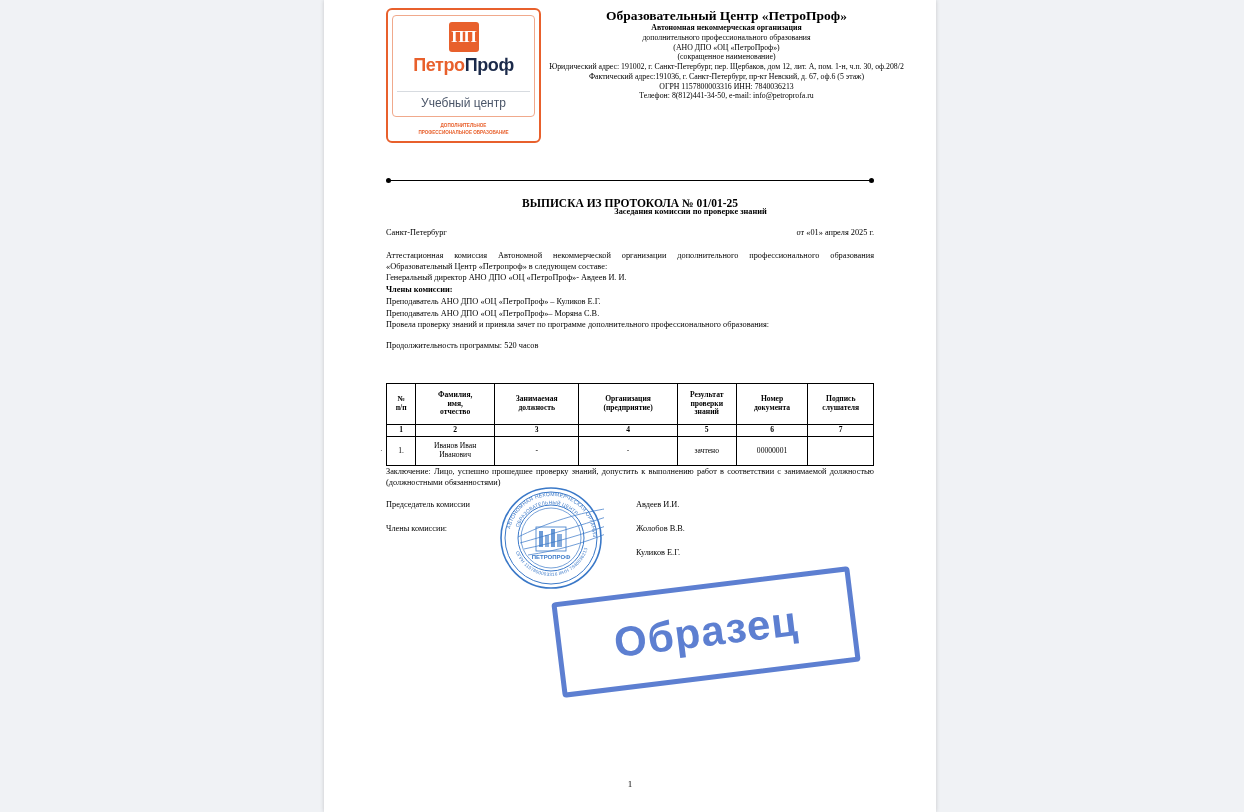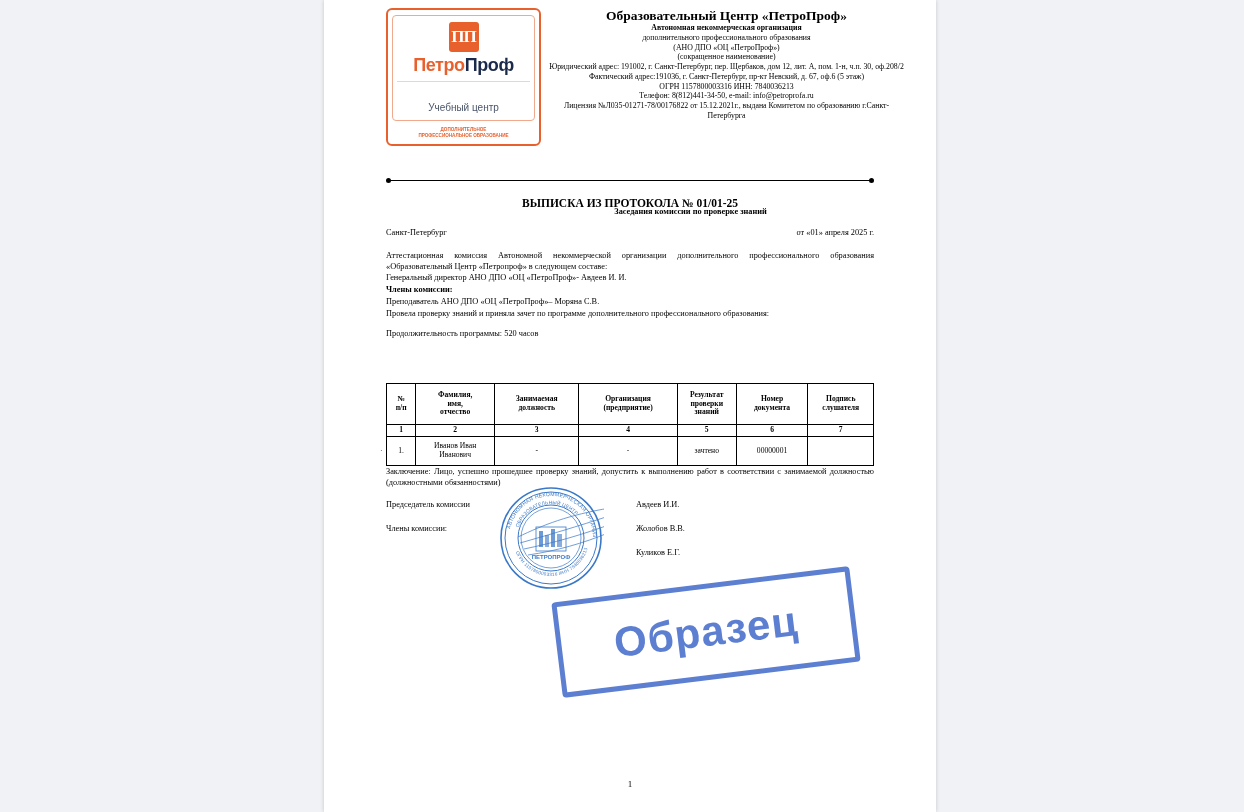--- a/index.html
+++ b/index.html
@@ -69,25 +69,25 @@
   .logo-title {
     font-family: "Liberation Sans", sans-serif;
     font-weight: bold;
     font-size: 18px;
     color: #1b2a4a;
     letter-spacing: -0.4px;
   }
   .logo-title .accent { color: #e8602c; }
   .logo-sub {
     font-family: "Liberation Sans", sans-serif;
-    font-size: 10px;
+    font-size: 12px;
     color: #4a5568;
-    margin-top: 5px;
+    margin-top: 15px;
     border-top: 1px solid #d7dbe0;
-    padding-top: 20px;
+    padding-top: 4px;
   }
   .logo-foot {
     font-family: "Liberation Sans", sans-serif;
     font-size: 4.6px;
     color: #e8602c;
     font-weight: bold;
     margin-top: 6px;
     line-height: 1.35;
   }
   .org-block {
@@ -263,41 +263,41 @@
       <div class="org-block">
         <div class="org-name">Образовательный Центр «ПетроПроф»</div>
         <div class="org-line b">Автономная некоммерческая организация</div>
         <div class="org-line">дополнительного профессионального образования</div>
         <div class="org-line">(АНО ДПО «ОЦ «ПетроПроф»)</div>
         <div class="org-line">(сокращенное наименование)</div>
         <div class="org-line"><span class="lbl">Юридический адрес:</span> <span>191002, г. Санкт-Петербург, пер. Щербаков, дом 12, лит. А, пом. 1-н, ч.п. 30, оф.208/2</span></div>
         <div class="org-line"><span class="lbl">Фактический адрес:</span><span>191036, г. Санкт-Петербург, пр-кт Невский, д. 67, оф.6 (5 этаж)</span></div>
         <div class="org-line"><span class="lbl">ОГРН</span> <span>1157800003316</span> <span class="lbl">ИНН:</span> <span>7840036213</span></div>
         <div class="org-line"><span class="lbl">Телефон:</span> <span>8(812)441-34-50,</span> <span class="lbl">e-mail:</span> <span>info@petroprofa.ru</span></div>
-        <div class="org-line"><span class="lbl">Лицензия</span> <span>№Л035-01271-78/00176822 от 15.12.2021г., выдана Комитетом по образованию г.Санкт-Петербурга</span></div>
       </div>
     </div>
 
     <div class="divider">
       <div class="dot l"></div>
       <div class="bar"></div>
       <div class="dot r"></div>
     </div>
 
     <div class="title">ВЫПИСКА ИЗ ПРОТОКОЛА № 01/01-25</div>
     <div class="subtitle">Заседания комиссии по проверке знаний</div>
 
     <div class="body">
       <div class="row-city">
         <span>Санкт-Петербург</span>
         <span>от «01» апреля 2025 г.</span>
       </div>
       <p class="j">Аттестационная комиссия Автономной некоммерческой организации дополнительного профессионального образования «Образовательный Центр «Петропроф» в следующем составе:</p>
       <p class="n">Генеральный директор АНО ДПО «ОЦ «ПетроПроф»- Авдеев И. И.</p>
       <p class="n b">Члены комиссии:</p>
+      <p class="n">Преподаватель АНО ДПО «ОЦ «ПетроПроф» – Куликов Е.Г.</p>
       <p class="n">Преподаватель АНО ДПО «ОЦ «ПетроПроф»– Моряна С.В.</p>
       <p class="n">Провела проверку знаний и приняла зачет по программе дополнительного профессионального образования:</p>
       <div class="gap"></div>
       <p class="n">Продолжительность программы: 520 часов</p>
     </div>
 
     <table class="reg">
       <thead>
         <tr>
           <th class="col1">№<br>п/п</th>

